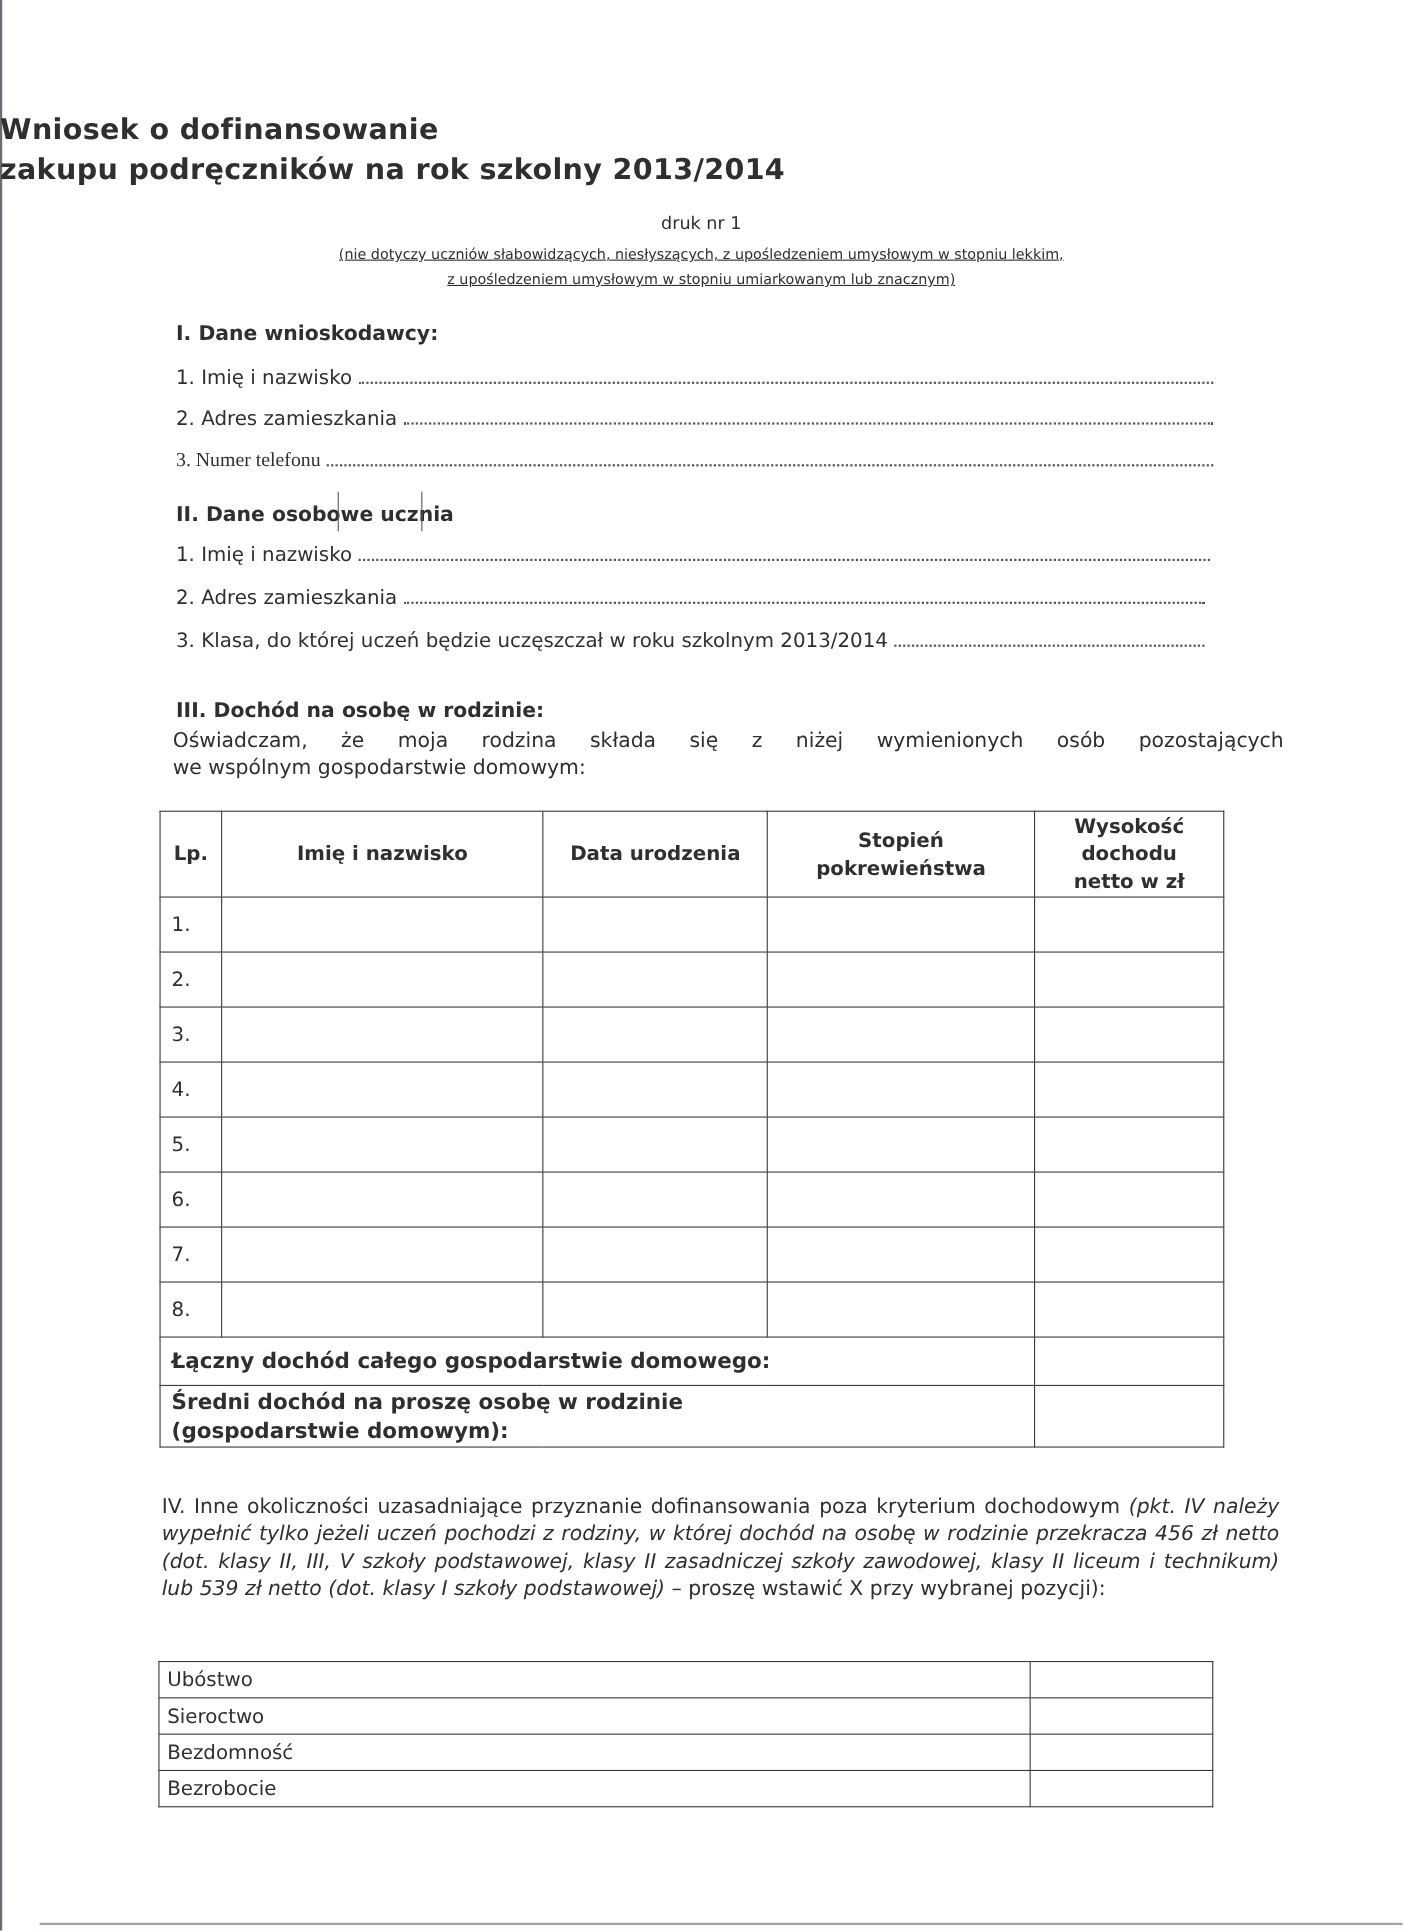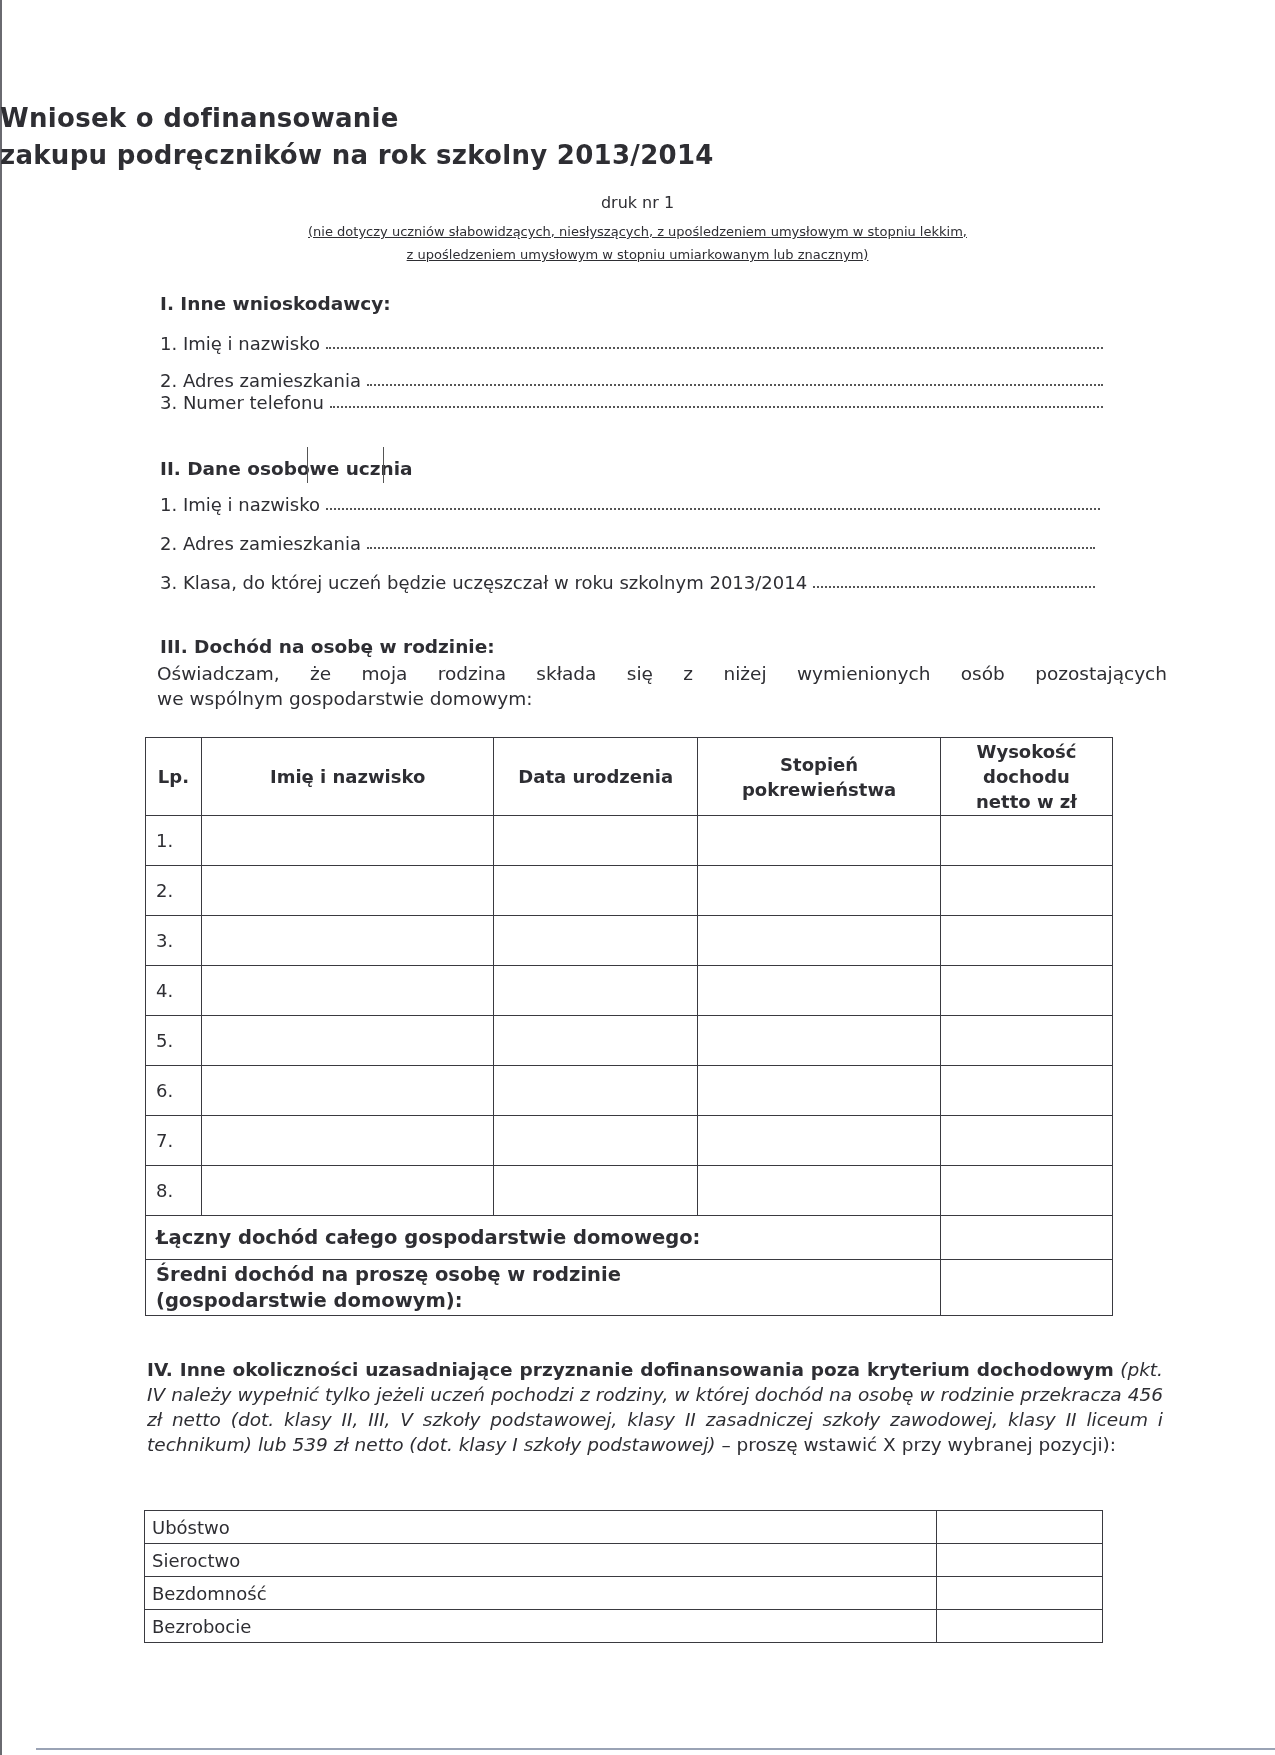--- a/index.html
+++ b/index.html
@@ -19,50 +19,50 @@
   .para .just { text-align: justify; text-align-last: justify; display: block; }
 
   table.income { position: absolute; left: 145px; top: 737px; border-collapse: collapse; width: 968px; }
   table.income td, table.income th { border: 1.6px solid #3a3a40; padding: 0; font-size: 18px; }
   table.income th { font-weight: bold; text-align: center; line-height: 25px; }
   table.income td.lp { padding-left: 10px; text-align: left; font-size: 18px; }
   table.income tr.row td { height: 49px; }
   table.income tr.summary td.label { font-weight: bold; font-size: 19.5px; padding-left: 10px; text-align: left; line-height: 26px; }
 
   .para-iv { left: 147px; width: 1016px; font-size: 18.5px; line-height: 25px; white-space: normal; text-align: justify; }
-  .para-iv b { font-weight: bold; }
+  .para-iv b { font-weight: normal; }
   .para-iv i { font-style: italic; }
 
   table.circ { position: absolute; left: 144px; top: 1510px; border-collapse: collapse; width: 959px; }
   table.circ td { border: 1.6px solid #3a3a40; height: 32px; font-size: 18px; padding: 0 0 0 7px; }
   table.circ td.box { width: 165px; padding: 0; }
   .pen-mark { position: absolute; width: 1px; background: #555; }
 </style>
 </head>
 <body>
 
 <div class="page-edge-left"></div>
 <div class="page-edge-bottom"></div>
 
 <div class="abs title" style="top:103px;">Wniosek o dofinansowanie</div>
 <div class="abs title" style="top:140px;">zakupu podręczników na rok szkolny 2013/2014</div>
 <div class="abs druk" style="top:193px;">druk nr 1</div>
 <div class="abs subtitle" style="top:224px;">(nie dotyczy uczniów słabowidzących, niesłyszących, z upośledzeniem umysłowym w stopniu lekkim,</div>
 <div class="abs subtitle" style="top:247px;">z upośledzeniem umysłowym w stopniu umiarkowanym lub znacznym)</div>
 
-<div class="abs sec-head" style="top:293px;">I. Inne wnioskodawcy:</div>
+<div class="abs sec-head" style="top:293px;">I. Dane wnioskodawcy:</div>
 <div class="abs field" style="top:333px; width:943px;">
   <span class="lbl">1. Imię i nazwisko</span>
   <span class="dots" style="flex:1;"></span>
 </div>
 <div class="abs field" style="top:370px; width:943px;">
   <span class="lbl">2. Adres zamieszkania</span>
   <span class="dots" style="flex:1;"></span>
 </div>
-<div class="abs field" style="top:392px; width:943px;">
+<div class="abs field" style="top:408px; width:943px;font-family:Liberation Serif, serif;">
   <span class="lbl">3. Numer telefonu</span>
   <span class="dots" style="flex:1;"></span>
 </div>
 
 <div class="abs sec-head" style="top:458px;">II. Dane osobowe ucznia</div>
 <div class="pen-mark" style="left:307px; top:447px; height:36px;"></div>
 <div class="pen-mark" style="left:383px; top:447px; height:36px;"></div>
 <div class="abs field" style="top:494px; width:940px;">
   <span class="lbl">1. Imię i nazwisko</span>
   <span class="dots" style="flex:1;"></span>

